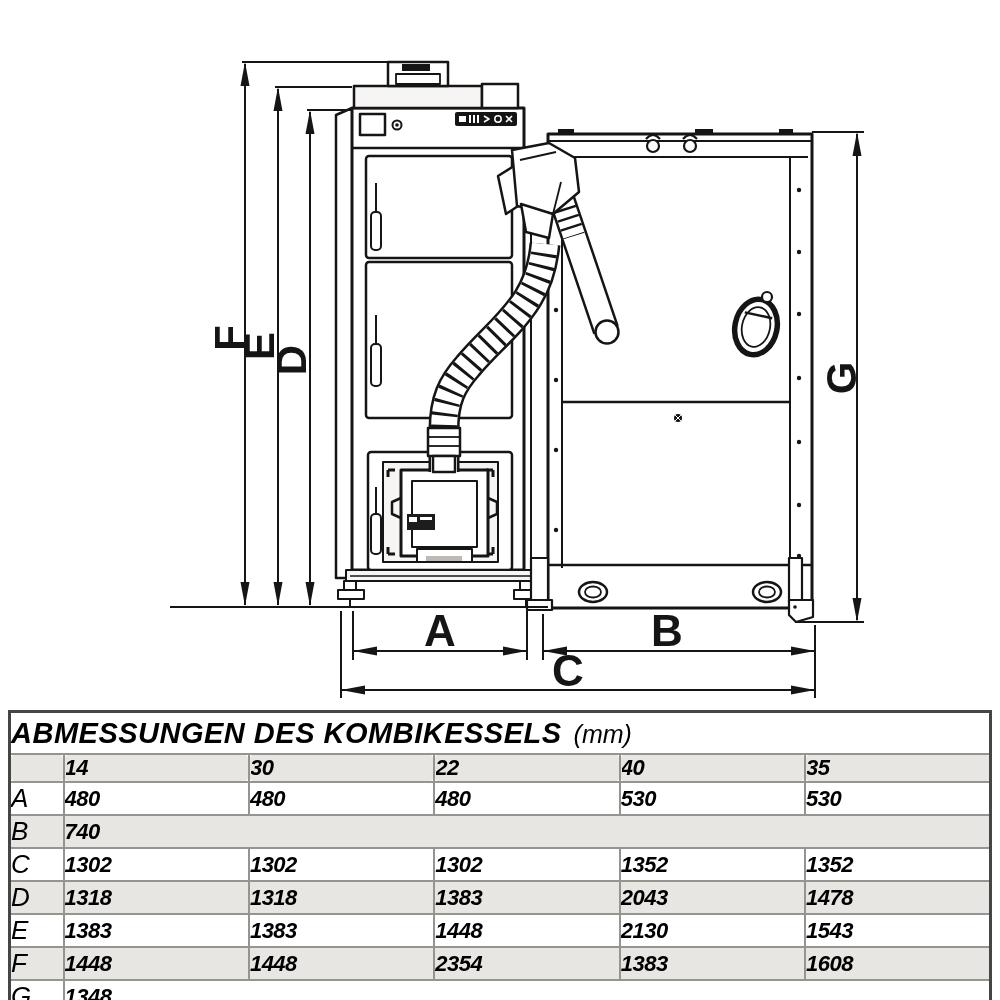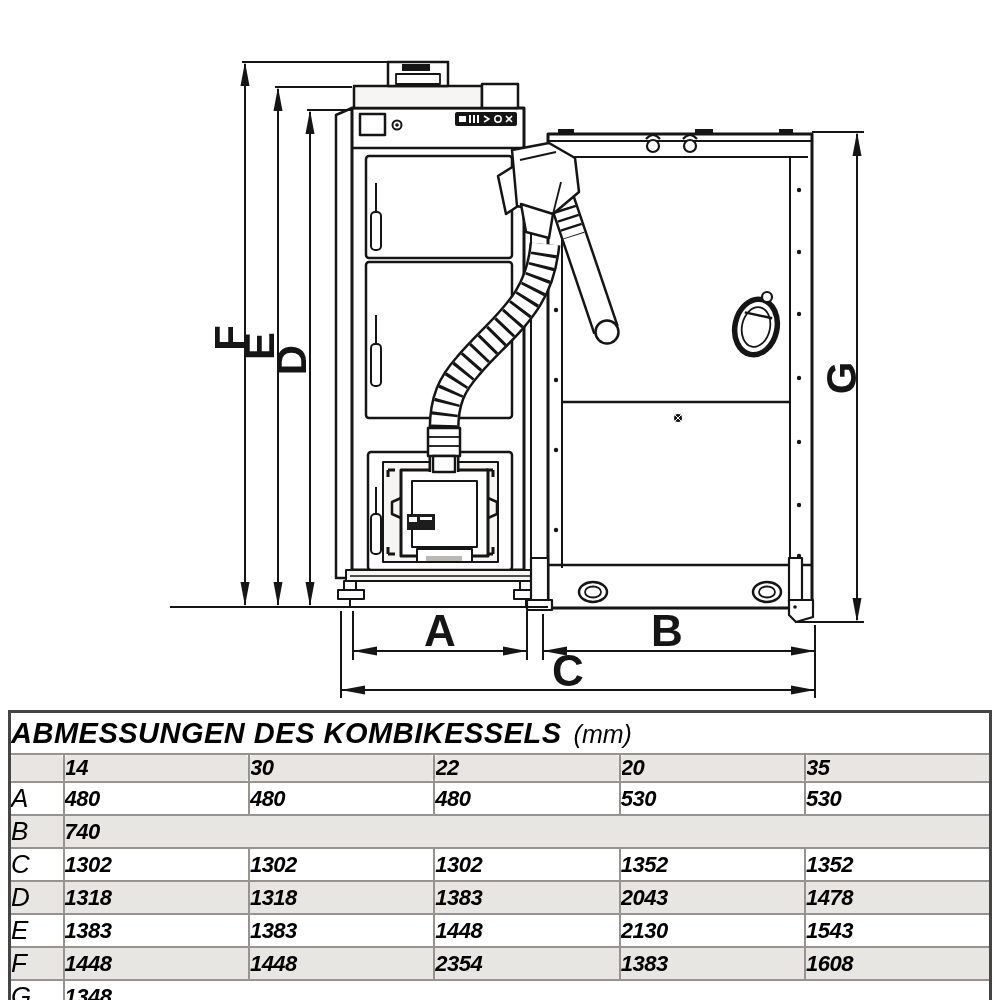--- a/index.html
+++ b/index.html
@@ -293,21 +293,21 @@
     <tr class="white">
       <td class="title-cell" colspan="6">
         <span>ABMESSUNGEN DES KOMBIKESSELS</span><span class="unit">(mm)</span>
       </td>
     </tr>
     <tr class="gray head-row">
       <td class="lbl"></td>
       <td class="num">14</td>
       <td class="num">30</td>
       <td class="num">22</td>
-      <td class="num">20</td>
+      <td class="num">40</td>
       <td class="num">35</td>
     </tr>
     <tr class="white">
       <td class="lbl">A</td>
       <td class="num">480</td>
       <td class="num">480</td>
       <td class="num">480</td>
       <td class="num">530</td>
       <td class="num">530</td>
     </tr>

